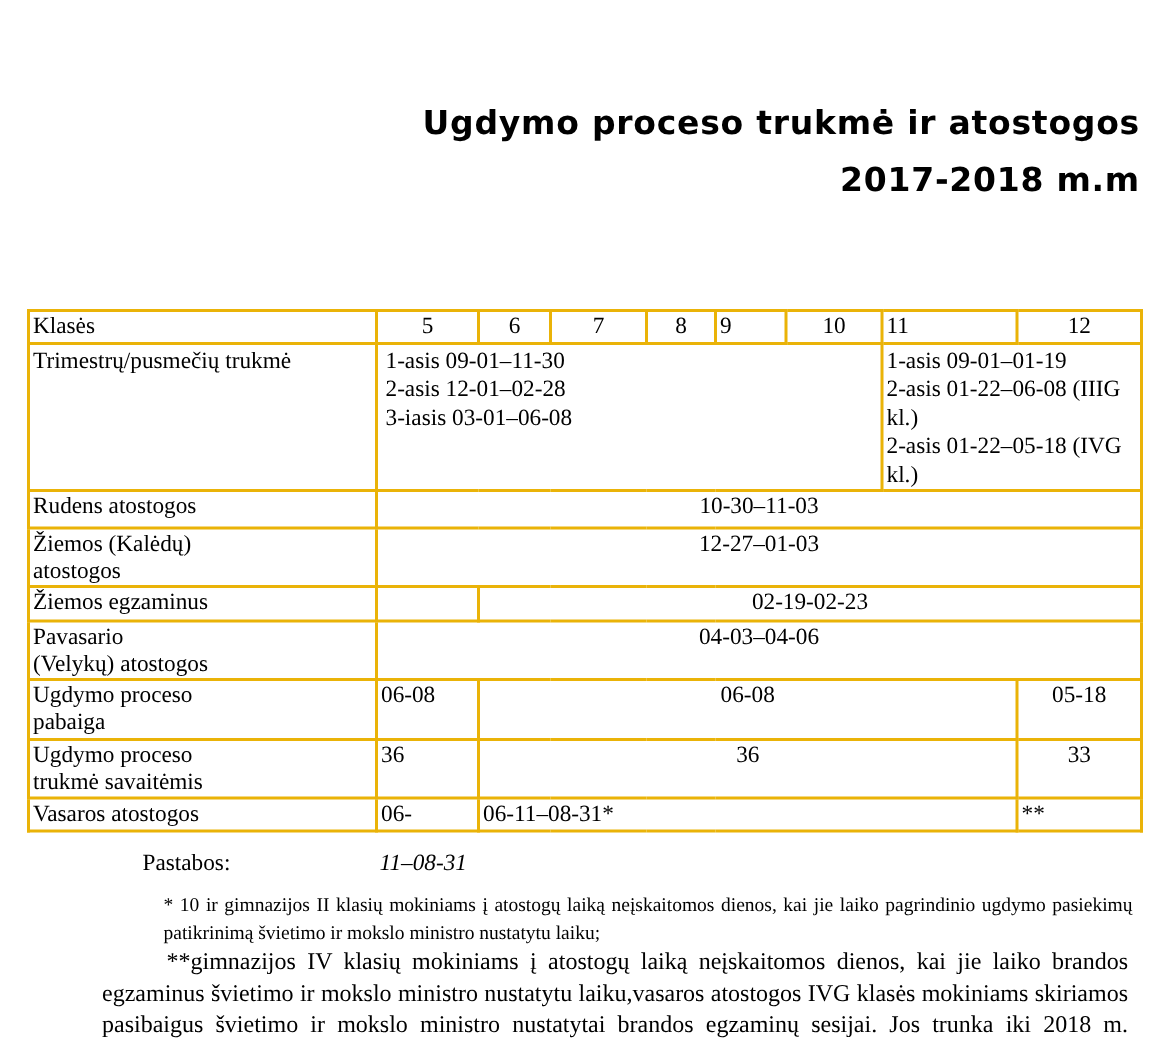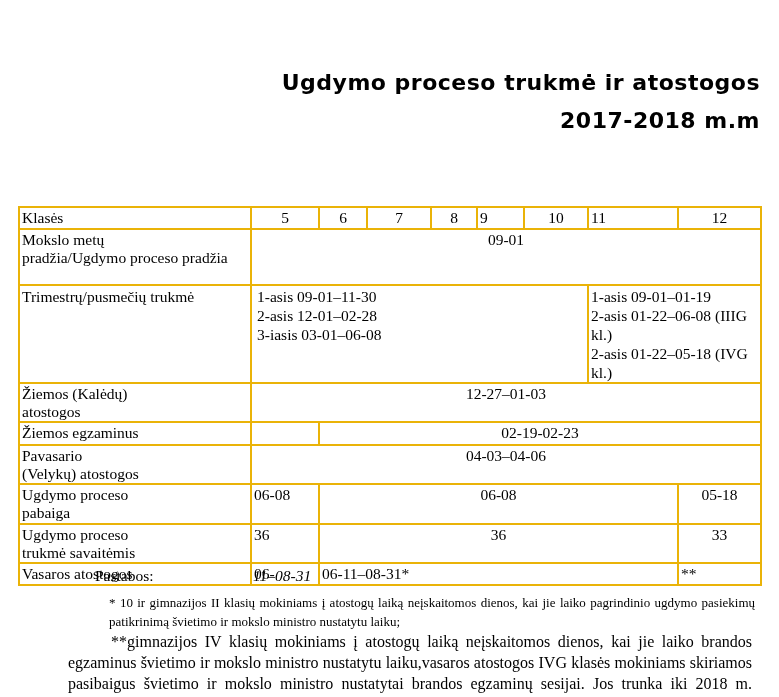--- a/index.html
+++ b/index.html
@@ -99,33 +99,32 @@
       <td class="l">Klasės</td>
       <td class="c">5</td>
       <td class="c">6</td>
       <td class="c">7</td>
       <td class="c">8</td>
       <td class="l">9</td>
       <td class="c">10</td>
       <td class="l">11</td>
       <td class="c">12</td>
     </tr>
-    <tr class="h56">
-      <td class="l">Mokslo metų
-pradžia/Ugdymo proceso pradžia</td>
-      <td class="val-center" colspan="8">09-01</td>
-    </tr>
     <tr class="h59">
       <td class="l">Trimestrų/pusmečių trukmė</td>
       <td class="l" colspan="6" style="padding-left:5px">1-asis 09-01–11-30
 2-asis 12-01–02-28
 3-iasis 03-01–06-08</td>
       <td class="l" colspan="2">1-asis 09-01–01-19
 2-asis 01-22–06-08 (IIIG kl.)
 2-asis 01-22–05-18 (IVG kl.)</td>
+    </tr>
+    <tr class="h25">
+      <td class="l">Rudens atostogos</td>
+      <td class="val-center" colspan="8">10-30–11-03</td>
     </tr>
     <tr class="h39">
       <td class="l">Žiemos (Kalėdų)
 atostogos</td>
       <td class="val-center" colspan="8">12-27–01-03</td>
     </tr>
     <tr class="h23">
       <td class="l">Žiemos egzaminus</td>
       <td></td>
       <td class="shift-center" colspan="7">02-19-02-23</td>

